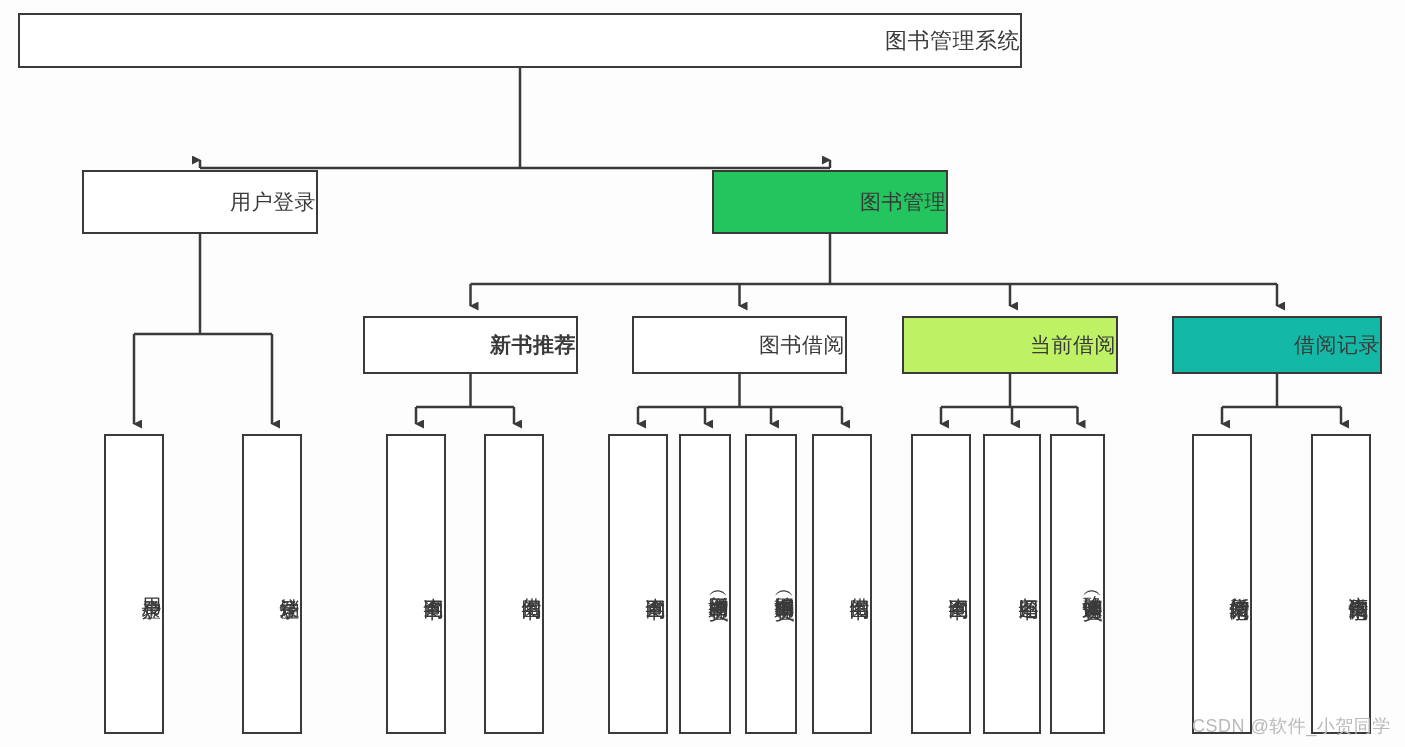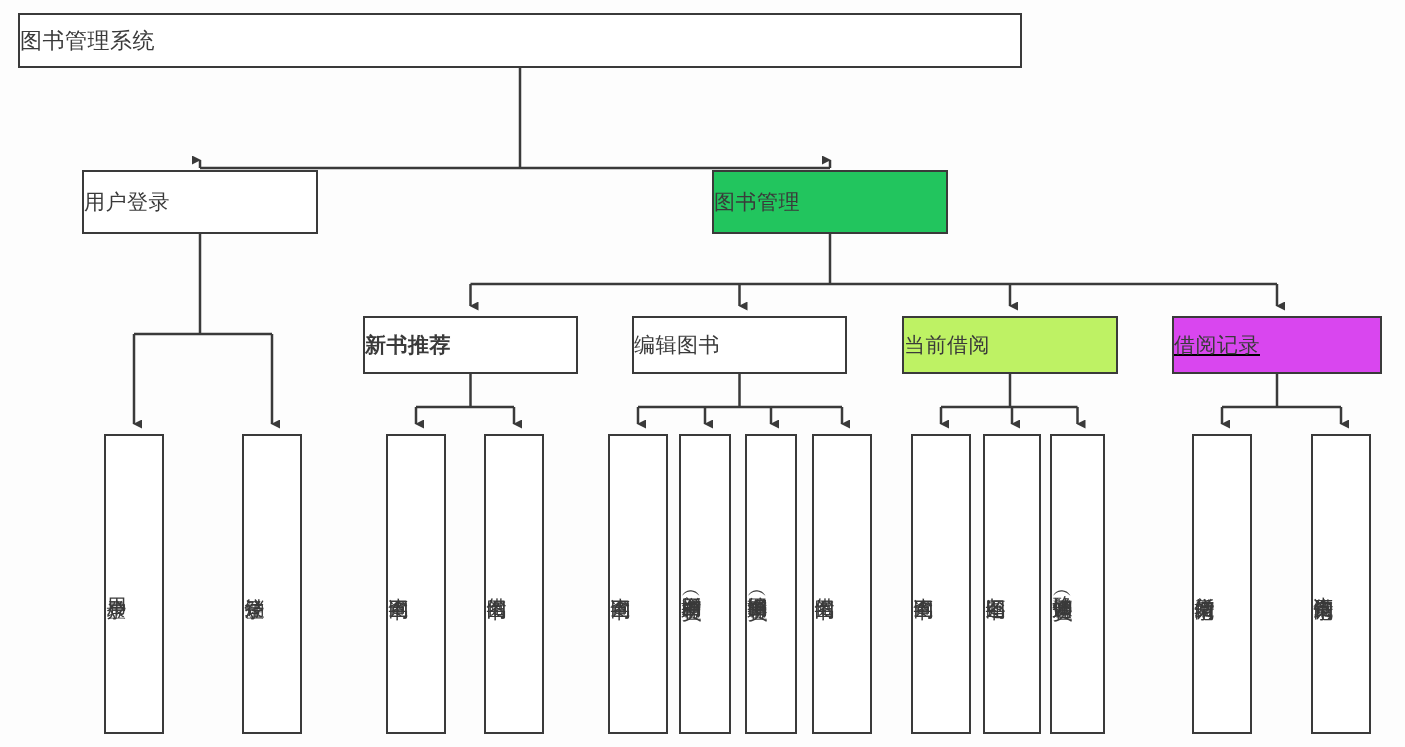--- a/index.html
+++ b/index.html
@@ -24,21 +24,21 @@
     width: 1405px;
     height: 747px;
   }
   .node-box {
     position: absolute;
     box-sizing: border-box;
     background: #ffffff;
     border: 2px solid #14b8a6;
     display: flex;
     align-items: center;
-    justify-content: flex-start;
+    justify-content: flex-end;
     overflow: hidden;
   }
   .node-label {
     color: #3a3a3a;
     font-size: 21px;
     line-height: 1.18;
     letter-spacing: 0.5px;
     text-align: center;
     white-space: nowrap;
   }
@@ -115,26 +115,26 @@
       <div class="node-box" style="left: 82px; top: 170px; width: 236px; height: 64px; border-color: rgb(58, 58, 58); background: rgb(255, 255, 255);">
         <div class="node-label">用户登录</div>
       </div>
       <div class="node-box" style="left: 712px; top: 170px; width: 236px; height: 64px; border-color: rgb(58, 58, 58); background: #22c55e;">
         <div class="node-label">图书管理</div>
       </div>
       <div class="node-box" style="left: 363px; top: 316px; width: 215px; height: 58px; border-color: rgb(58, 58, 58); background: rgb(255, 255, 255); font-weight: bold;">
         <div class="node-label">新书推荐</div>
       </div>
       <div class="node-box" style="left: 632px; top: 316px; width: 215px; height: 58px; border-color: rgb(58, 58, 58); background: rgb(255, 255, 255);">
-        <div class="node-label">编辑图书</div>
+        <div class="node-label">图书借阅</div>
       </div>
       <div class="node-box" style="left: 902px; top: 316px; width: 216px; height: 58px; border-color: rgb(58, 58, 58); background: #bef264;">
         <div class="node-label">当前借阅</div>
       </div>
-      <div class="node-box" style="left: 1172px; top: 316px; width: 210px; height: 58px; border-color: rgb(58, 58, 58); background: #d946ef; text-decoration: underline;">
+      <div class="node-box" style="left: 1172px; top: 316px; width: 210px; height: 58px; border-color: rgb(58, 58, 58); background: #14b8a6;">
         <div class="node-label">借阅记录</div>
       </div>
       <div class="node-box vertical" style="left: 104px; top: 434px; width: 60px; height: 300px; border-color: rgb(58, 58, 58); background: rgb(255, 255, 255);">
         <div class="node-label">用户登录</div>
       </div>
       <div class="node-box vertical" style="left: 242px; top: 434px; width: 60px; height: 300px; border-color: rgb(58, 58, 58); background: rgb(255, 255, 255);">
         <div class="node-label">注销登录</div>
       </div>
       <div class="node-box vertical" style="left: 386px; top: 434px; width: 60px; height: 300px; border-color: rgb(58, 58, 58); background: rgb(255, 255, 255);">
         <div class="node-label">查询图书</div>
@@ -164,13 +164,14 @@
         <div class="node-label">确认归还（管理员）</div>
       </div>
       <div class="node-box vertical" style="left: 1192px; top: 434px; width: 60px; height: 300px; border-color: rgb(58, 58, 58); background: rgb(255, 255, 255);">
         <div class="node-label">新增借阅记录</div>
       </div>
       <div class="node-box vertical" style="left: 1311px; top: 434px; width: 60px; height: 300px; border-color: rgb(58, 58, 58); background: rgb(255, 255, 255);">
         <div class="node-label">查询借阅记录</div>
       </div>
     </div>
 
+  <div class="watermark" style="left: 1192px; top: 714px; color: rgb(185, 185, 185);">CSDN @软件_小贺同学</div>
 </div>
 
 </body></html>

